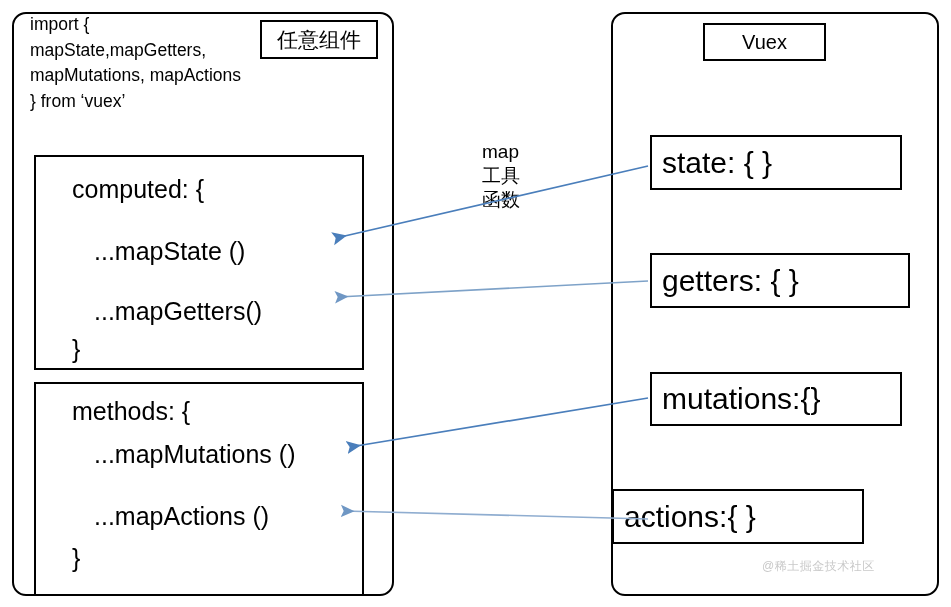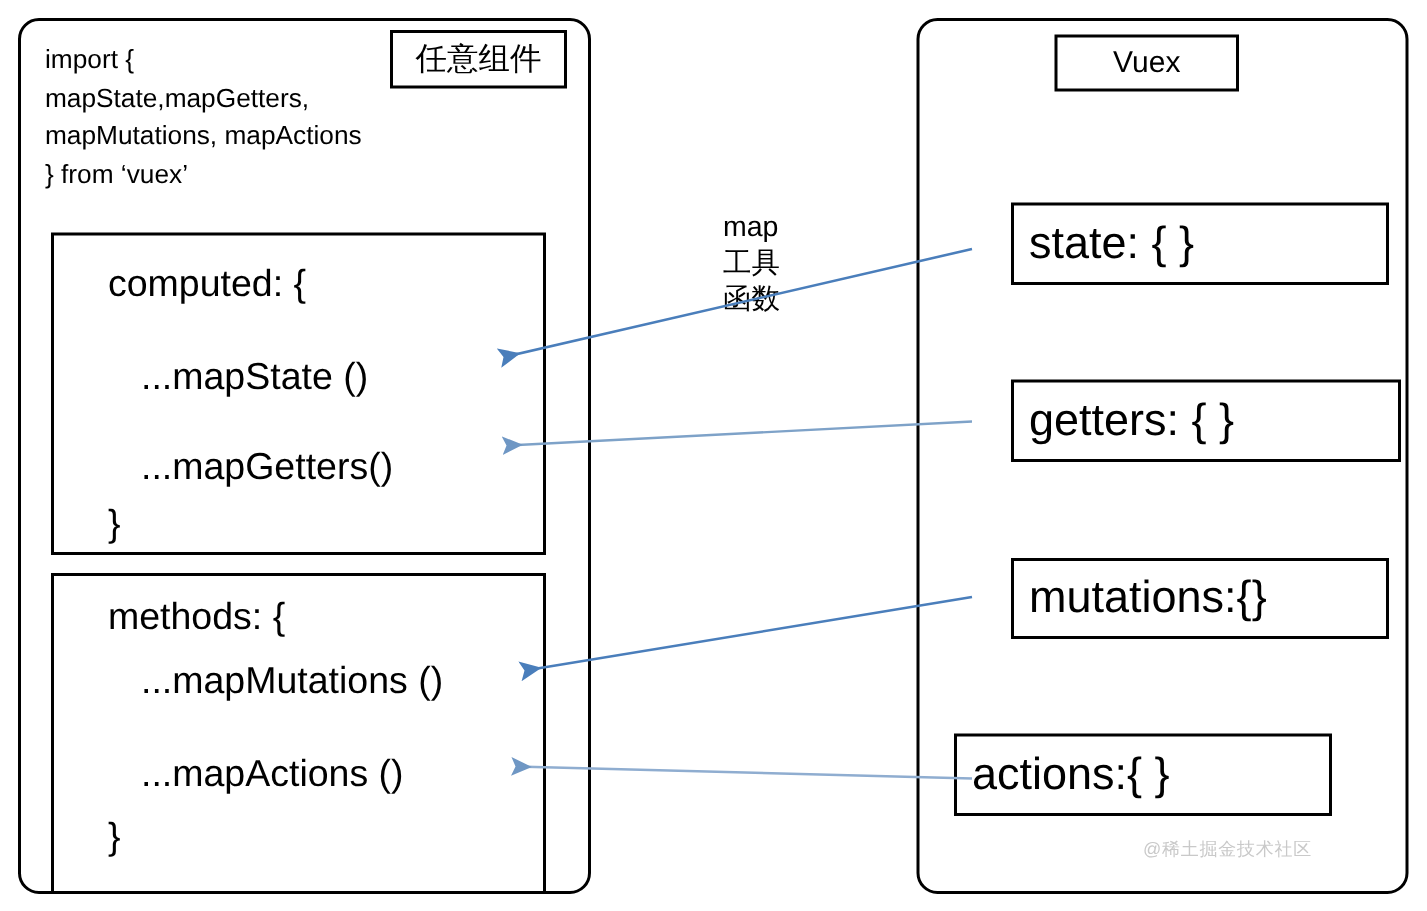--- a/index.html
+++ b/index.html
@@ -65,21 +65,21 @@
     top: 23px;
     width: 123px;
     height: 38px;
     font-size: 20px;
   }
 
   
   #import-block {
     position: absolute;
     left: 30px;
-    top: 27px;
+    top: 12px;
     width: 230px;
     font-size: 17.5px;
     line-height: 1.47;
     color: #000000;
     white-space: nowrap;
   }
   #import-block div { white-space: nowrap; }
 
   
   .code-box {
@@ -127,21 +127,20 @@
     border: 2px solid #000000;
     background: #ffffff;
     box-sizing: border-box;
     display: flex;
     align-items: center;
     font-size: 30px;
     line-height: 1;
     color: #000000;
     padding-left: 10px;
     white-space: nowrap;
-    margin-left: 24px;
   }
   #state-box     { left: 650px; top: 135px; width: 252px; height: 55px; }
   #getters-box   { left: 650px; top: 253px; width: 260px; height: 55px; }
   #mutations-box { left: 650px; top: 372px; width: 252px; height: 54px; }
   #actions-box   { left: 612px; top: 489px; width: 252px; height: 55px; }
 
   
   #map-label {
     position: absolute;
     left: 482px;

